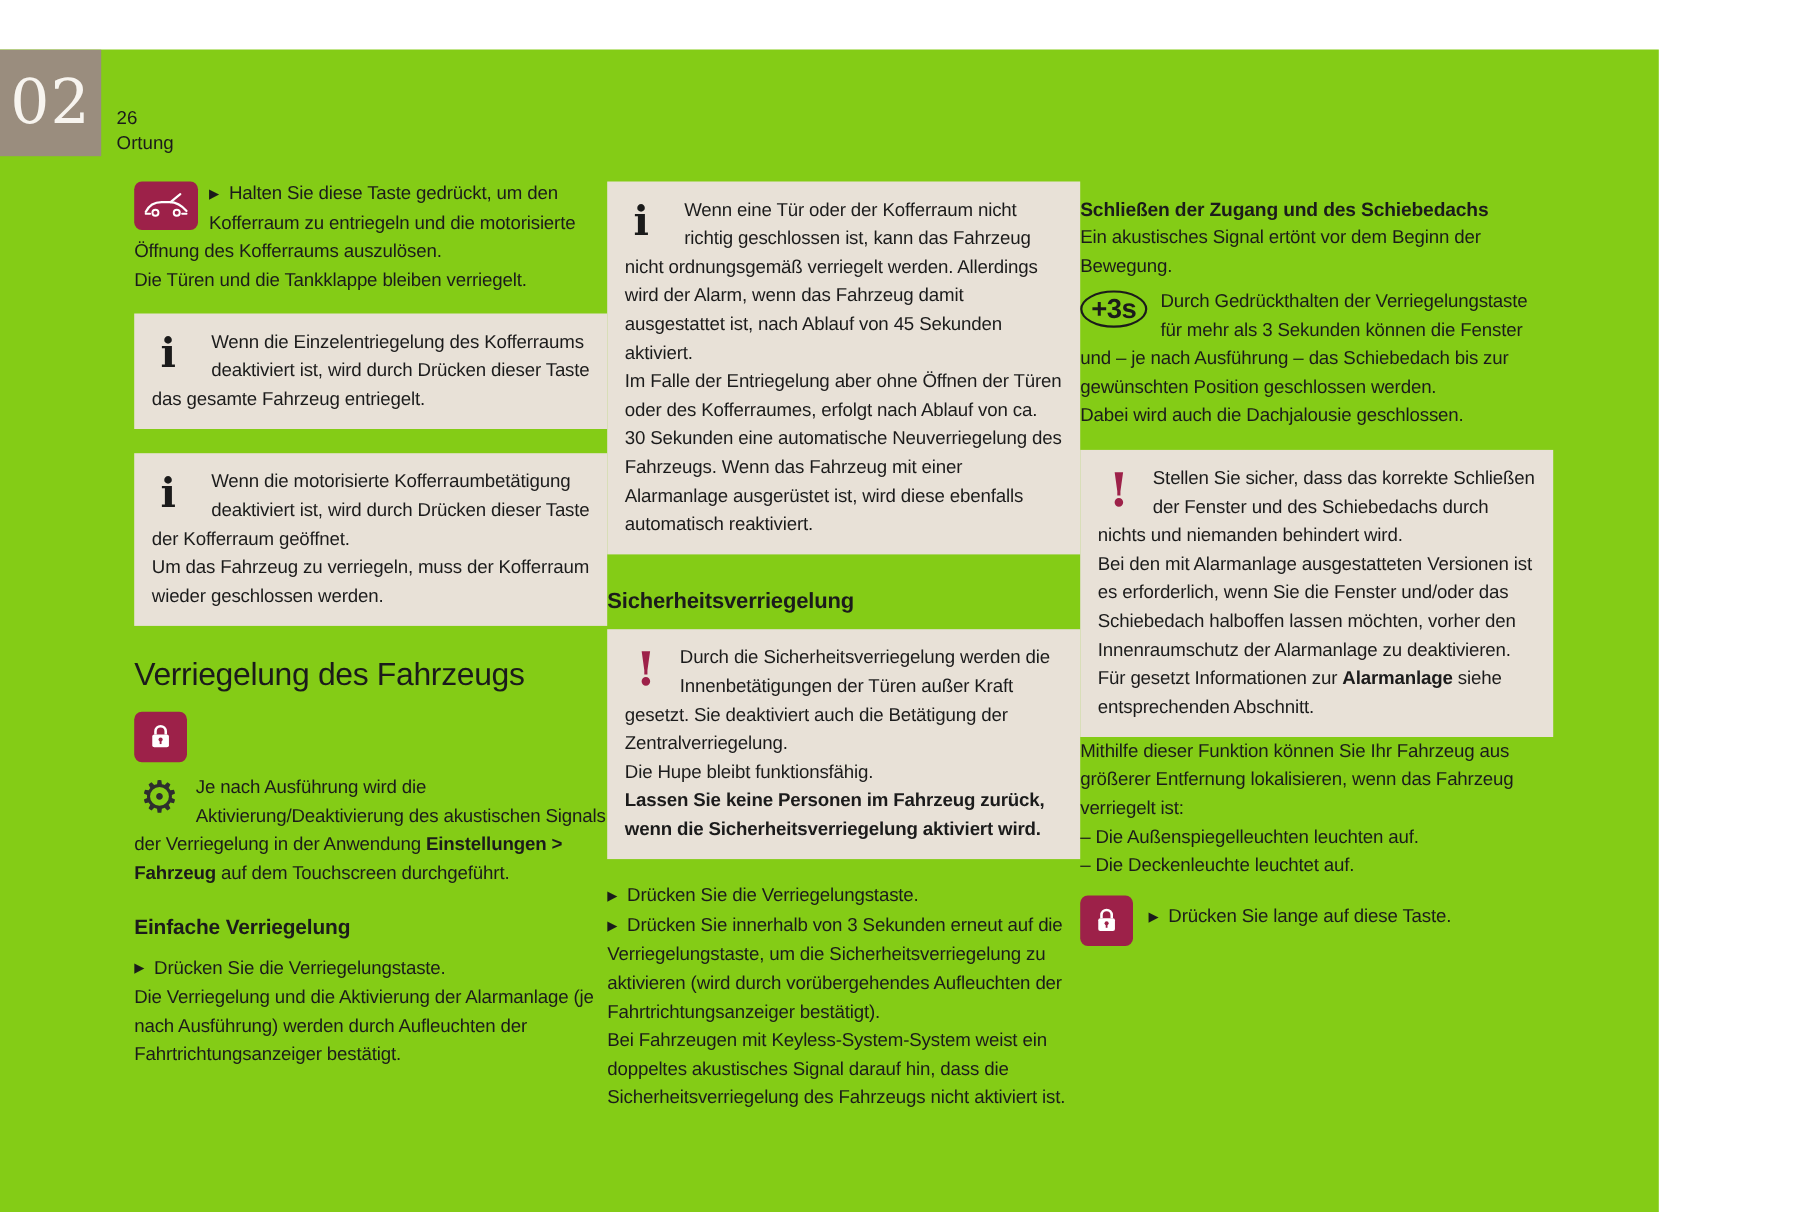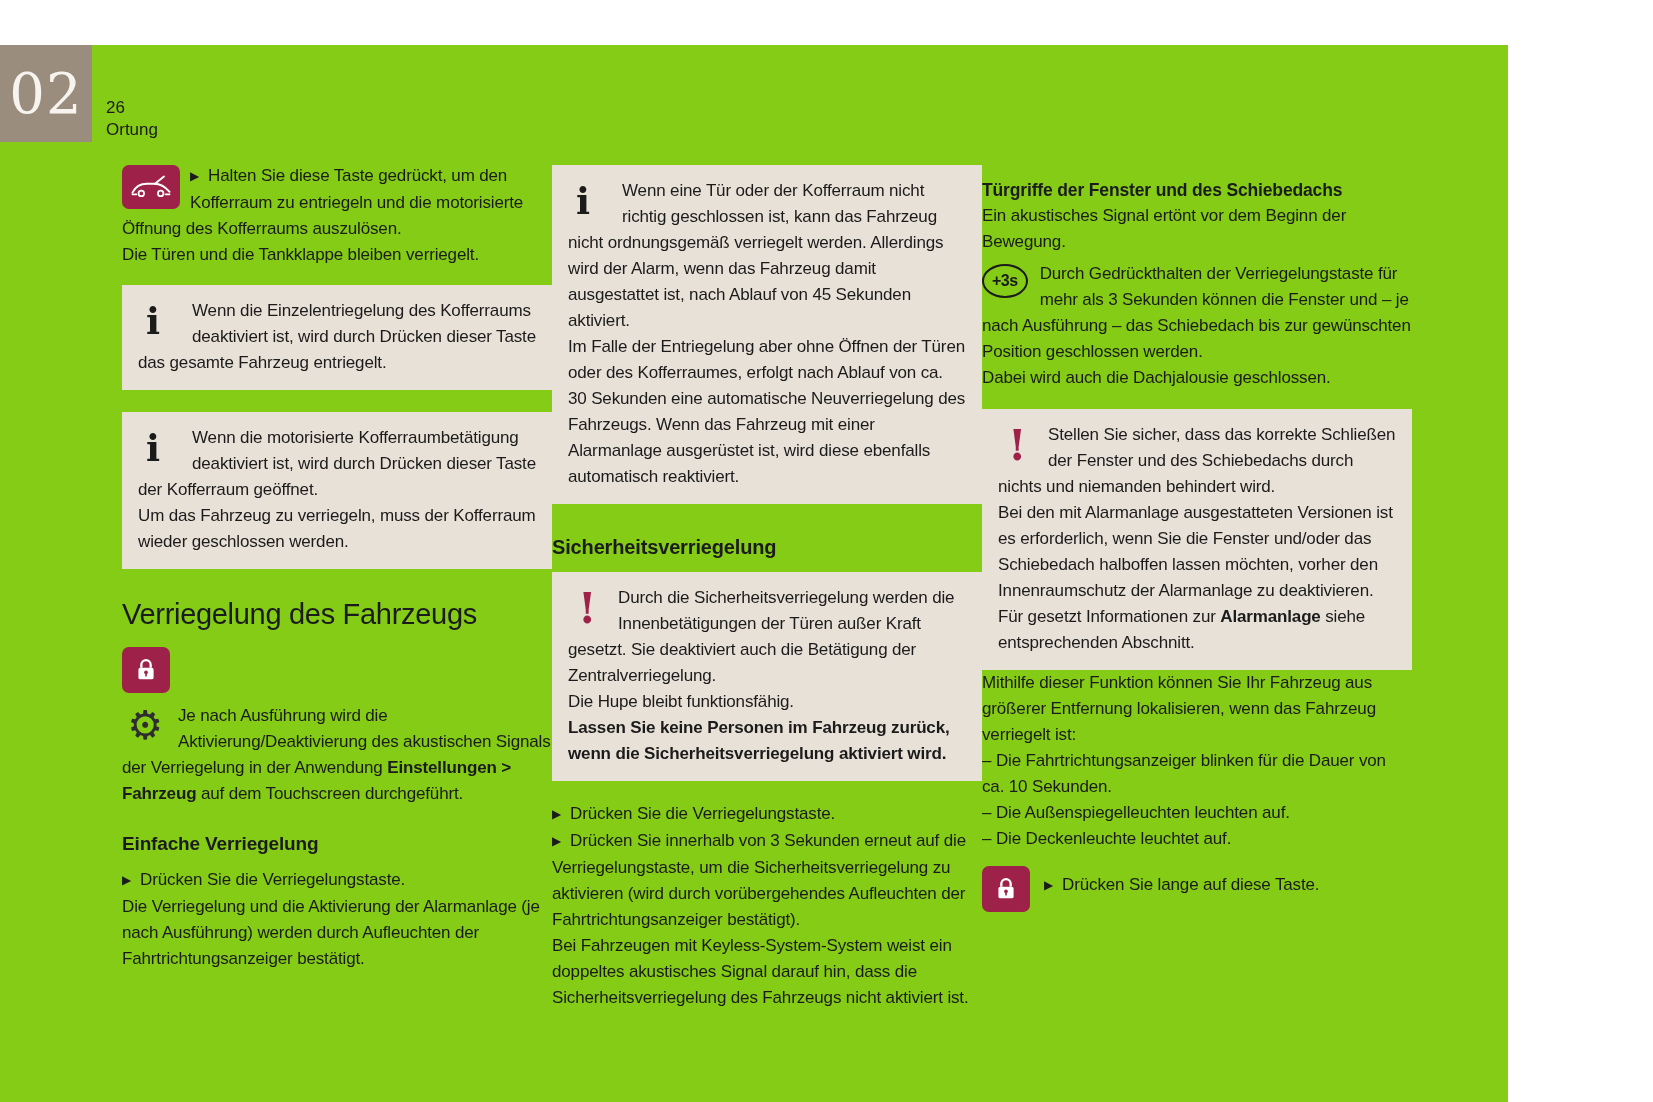--- a/index.html
+++ b/index.html
@@ -65,21 +65,21 @@
     float:left; font-family:"DejaVu Serif", serif; font-weight:bold;
     font-size:42px; line-height:48px; width:22px; height:52px;
     margin:0 18px 0 10px; color:var(--accent,#9d2149);
   }
 
   
   .gear { float:left; font-size:40px; line-height:44px; color:#2e2e2e; width:46px; height:50px; margin:0 10px 2px 0; text-align:center; }
 
   
   .plus3s {
-    float:left; font-weight:bold; font-size:16px; letter-spacing:-0.5px;
+    float:left; font-weight:bold; font-size:25px; letter-spacing:-0.5px;
     border:2.5px solid #1b1b1b; border-radius:50%;
     padding:5px 8px; margin:3px 12px 4px 0; line-height:20px; color:#1b1b1b;
   }
 
   
   h1.big { font-size:29px; font-weight:400; letter-spacing:-0.3px; margin:28px 0 16px 0; line-height:34px; }
   h2.mid { font-size:20px; font-weight:bold; margin:30px 0 12px 0; }
   h3.sub { font-size:19px; font-weight:bold; margin:24px 0 10px 0; }
   h4.runin { font-size:17.5px; font-weight:bold; margin:0; line-height:26px; }
 
@@ -170,38 +170,37 @@
 Die Hupe bleibt funktionsfähig.</p>
         <p class="bold">Lassen Sie keine Personen im Fahrzeug zurück, wenn die Sicherheitsverriegelung aktiviert wird.</p>
       </div>
 
       <p class="mt20 clear"><span class="arrow">▶</span><span>Drücken Sie die Verriegelungstaste.</span></p>
       <p><span class="arrow">▶</span><span>Drücken Sie innerhalb von 3 Sekunden erneut auf die Verriegelungstaste, um die Sicherheitsverriegelung zu aktivieren (wird durch vorübergehendes Aufleuchten der Fahrtrichtungsanzeiger bestätigt).</span></p>
       <p>Bei Fahrzeugen mit Keyless-System-System weist ein doppeltes akustisches Signal darauf hin, dass die Sicherheitsverriegelung des Fahrzeugs nicht aktiviert ist.</p>
     </section>
 
     <section>
-      <h4 class="runin" style="margin-top:14px">Türgriffe der Fenster und des Schiebedachs</h4>
+      <h4 class="runin" style="margin-top:14px">Schließen der Zugang und des Schiebedachs</h4>
       <p>Ein akustisches Signal ertönt vor dem Beginn der Bewegung.</p>
 
       <div class="mt6">
         <span class="plus3s">+3s</span>
         <p>Durch Gedrückthalten der Verriegelungstaste für mehr als 3 Sekunden können die Fenster und – je nach Ausführung – das Schiebedach bis zur gewünschten Position geschlossen werden.</p>
       </div>
       <p class="clear">Dabei wird auch die Dachjalousie geschlossen.</p>
 
       <div class="box" style="margin-top:18px">
         <span class="warn-bang">!</span>
         <p class="pre">Stellen Sie sicher, dass das korrekte Schließen der Fenster und des Schiebedachs durch nichts und niemanden behindert wird.
 Bei den mit Alarmanlage ausgestatteten Versionen ist es erforderlich, wenn Sie die Fenster und/oder das Schiebedach halboffen lassen möchten, vorher den Innenraumschutz der Alarmanlage zu deaktivieren.</p>
         <p><span>Für gesetzt Informationen zur </span><b>Alarmanlage</b><span> siehe entsprechenden Abschnitt.</span></p>
       </div>
 
       <p>Mithilfe dieser Funktion können Sie Ihr Fahrzeug aus größerer Entfernung lokalisieren, wenn das Fahrzeug verriegelt ist:</p>
-      <p>– Die Fahrtrichtungsanzeiger blinken für die Dauer von ca. 10 Sekunden.</p>
       <p>– Die Außenspiegelleuchten leuchten auf.</p>
       <p>– Die Deckenleuchte leuchtet auf.</p>
 
       <div class="icon-row">
         <span class="tile lock inline">
           <svg viewBox="0 0 24 24" width="28" height="28">
             <path d="M8 10 V7.6 a4 4 0 0 1 8 0 V10" fill="none" stroke="#fff" stroke-width="2"></path>
             <rect x="5.5" y="10" width="13" height="10" rx="1.6" fill="#fff"></rect>
             <circle cx="12" cy="14" r="1.6" fill="#9d2149"></circle>
             <rect x="11.3" y="14.5" width="1.4" height="3" fill="#9d2149"></rect>

